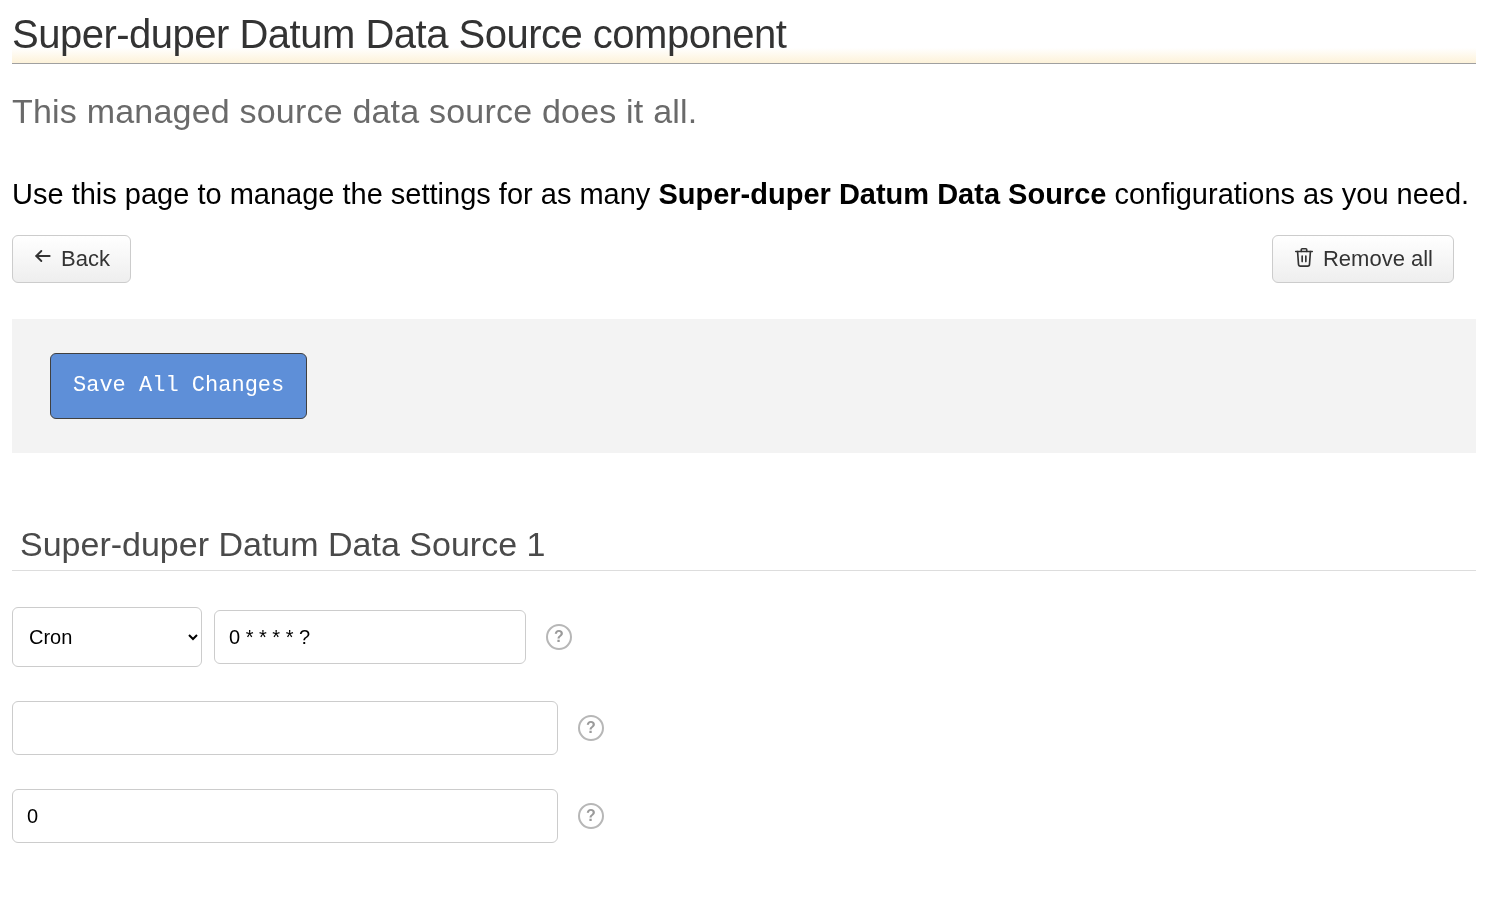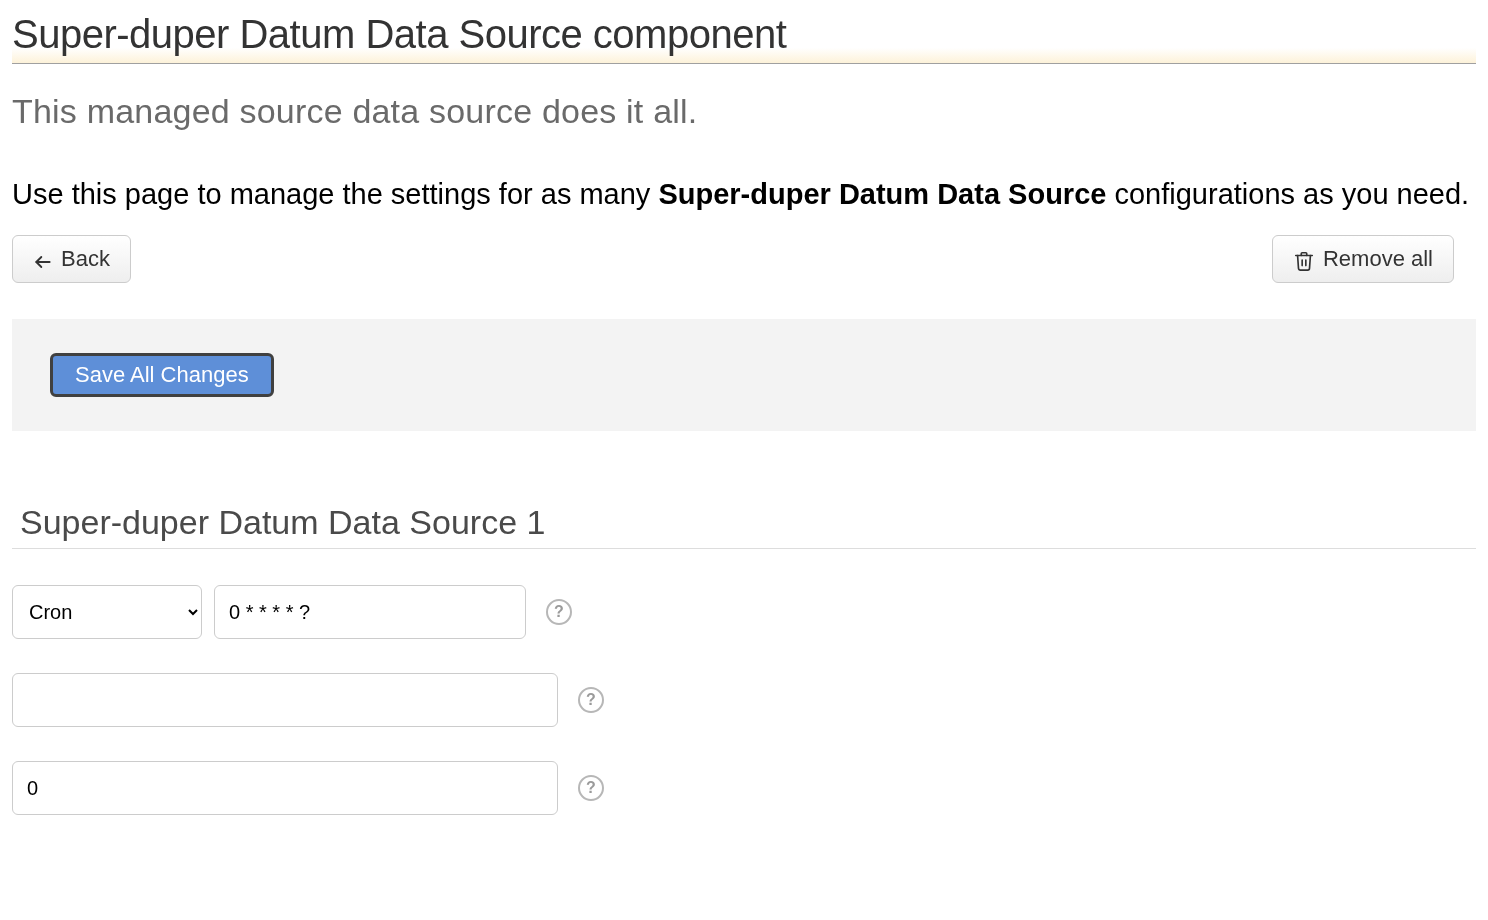--- a/index.html
+++ b/index.html
@@ -35,43 +35,44 @@
       line-height: 1.5;
     }
     .instruction strong { font-weight: 700; }
     .button-row {
       display: flex;
       align-items: center;
       margin-bottom: 36px;
     }
     .btn {
       display: inline-flex;
-      align-items: flex-end;
+      align-items: flex-start;
       font-size: 22px;
       padding: 10px 20px;
       border-radius: 6px;
       cursor: pointer;
       border: 1px solid #ccc;
       background: linear-gradient(to bottom, #ffffff, #eeeeee);
       color: #333;
       gap: 8px;
       line-height: 1.2;
     }
     .btn-primary {
       background: linear-gradient(to bottom, #0d8eff, #006edc);
       border-color: #0066cc;
       color: #fff;
     }
     .btn-soft {
       background: #5e8fd8;
-      border: 3px solid #404040;
+      border: 1px solid #404040;
       color: #fff;
       font-size: 22px;
-      padding: 6px 22px;
-      border-radius: 6px;
+      padding: 19px 22px;
+      border-radius: 6px;
+      font-family: Liberation Mono, monospace;
     }
     .btn-icon { display: inline-flex; }
     .spacer { flex: 1; }
     .save-bar {
       background: #f3f3f3;
       padding: 34px 38px;
       margin-bottom: 72px;
     }
     h2 {
       font-size: 34px;
@@ -93,21 +94,21 @@
       font-weight: 700;
       color: #333;
       padding-right: 36px;
     }
     .form-controls {
       display: flex;
       align-items: center;
       gap: 12px;
     }
     select {
-      height: 54px;
+      height: 60px;
       font-size: 20px;
       padding: 8px 12px;
       border: 1px solid #ccc;
       border-radius: 6px;
       background: #fff;
       width: 190px;
     }
     input[type="text"] {
       height: 54px;
       font-size: 20px;

